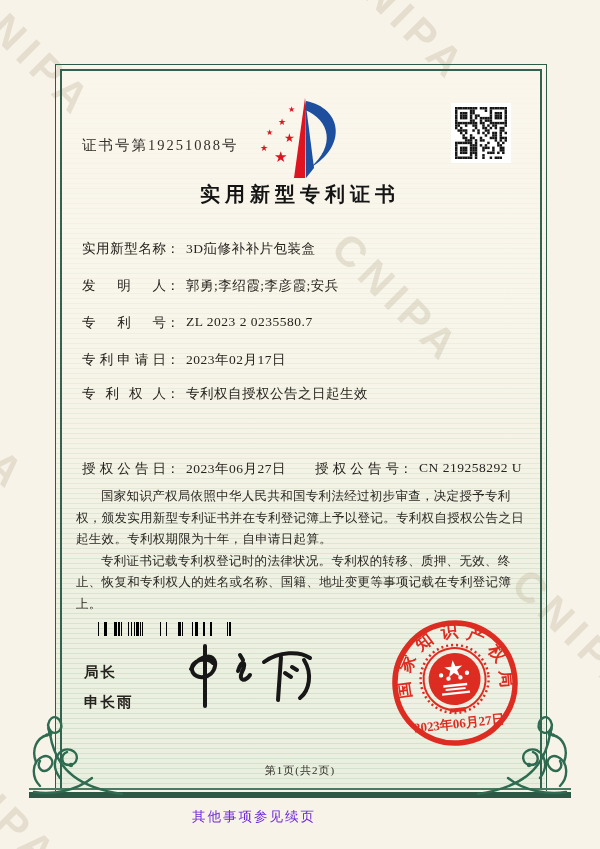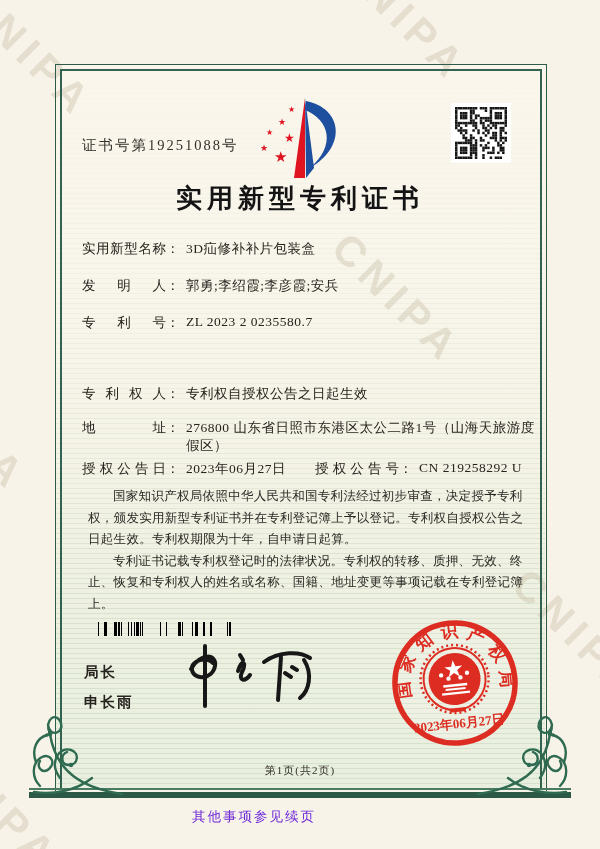--- a/index.html
+++ b/index.html
@@ -34,34 +34,34 @@
   .content { position:absolute; z-index:4; inset:0; }
   .cert-no { position:absolute; left:82px; top:89px; font-size:14.5px; letter-spacing:2px; color:#33302b;margin-top:47px; }
 
   .logo { position:absolute; left:248px; top:94px; width:112px; height:90px; }
   .logo .star { position:absolute; color:#df1420; line-height:1; }
 
   .qr { position:absolute; left:451px; top:103px; width:60px; height:60px; background:#fff; padding:4px; }
   .qr svg rect { fill:#141414; }
 
   .title { position:absolute; left:0; top:181px; width:600px; text-align:center;
-     font-size:26px; font-weight:bold; letter-spacing:5px; color:#141414; }
+     font-size:20px; font-weight:bold; letter-spacing:5px; color:#141414; }
 
   .field { position:absolute; left:82px; font-size:13.5px; color:#27241f; white-space:nowrap; }
   .field .lbl { display:inline-block; width:84px; text-align:justify; text-align-last:justify;
      text-justify:inter-character; vertical-align:top; }
   .field .col { display:inline-block; width:14px; vertical-align:top; }
   .field .val { display:inline-block; margin-left:6px; vertical-align:top; letter-spacing:0.5px; }
   .field.wrap { white-space:normal; }
   .field.wrap .val { width:362px; line-height:18px; }
   .pair2 { position:absolute; left:233px; top:0; }
 
   .paras { position:absolute; left:76px; top:486px; width:452px; font-size:12.5px;
      line-height:21.5px; color:#2b2824; }
-  .paras p { text-indent:2em; letter-spacing:0.3px;margin-left:12px; }
+  .paras p { text-indent:2em; letter-spacing:0.3px; }
 
   .barcode { position:absolute; left:85px; top:622px; width:153px; height:14px; }
   .signoff { position:absolute; left:84px; font-family:"Liberation Sans","DejaVu Sans",sans-serif;
      font-size:14.5px; font-weight:700; color:#26231e; letter-spacing:2px; }
   .signature { position:absolute; left:178px; top:640px; }
 
   .seal { position:absolute; left:388px; top:616px; width:134px; height:134px; z-index:5; opacity:0.95; }
 
   .page-num { position:absolute; left:0; top:763px; width:600px; text-align:center;
      font-size:11px; color:#33302b; letter-spacing:1px; }
@@ -375,25 +375,25 @@
 
     <div class="field" style="top:240px;">
       <span class="lbl">实用新型名称</span><span class="col">：</span><span class="val">3D疝修补补片包装盒</span>
     </div>
     <div class="field" style="top:277px;">
       <span class="lbl">发明人</span><span class="col">：</span><span class="val">郭勇;李绍霞;李彦霞;安兵</span>
     </div>
     <div class="field" style="top:314px;">
       <span class="lbl">专利号</span><span class="col">：</span><span class="val">ZL 2023 2 0235580.7</span>
     </div>
+    <div class="field" style="top:351px;">
+      <span class="lbl">专利申请日</span><span class="col">：</span><span class="val">2023年02月17日</span>
+    </div>
     <div class="field" style="top:385px;">
       <span class="lbl">专利权人</span><span class="col">：</span><span class="val">专利权自授权公告之日起生效</span>
-    </div>
-    <div class="field wrap" style="top:419px;">
-      <span class="lbl">地址</span><span class="col">：</span><span class="val">276800 山东省日照市东港区太公二路1号（山海天旅游度假区）</span>
     </div>
     <div class="field" style="top:460px;">
       <span class="lbl">授权公告日</span><span class="col">：</span><span class="val">2023年06月27日</span>
       <span class="pair2"><span class="lbl">授权公告号</span><span class="col">：</span><span class="val">CN 219258292 U</span></span>
     </div>
 
     <div class="paras">
       <p>国家知识产权局依照中华人民共和国专利法经过初步审查，决定授予专利权，颁发实用新型专利证书并在专利登记簿上予以登记。专利权自授权公告之日起生效。专利权期限为十年，自申请日起算。</p>
       <p>专利证书记载专利权登记时的法律状况。专利权的转移、质押、无效、终止、恢复和专利权人的姓名或名称、国籍、地址变更等事项记载在专利登记簿上。</p>
     </div>

